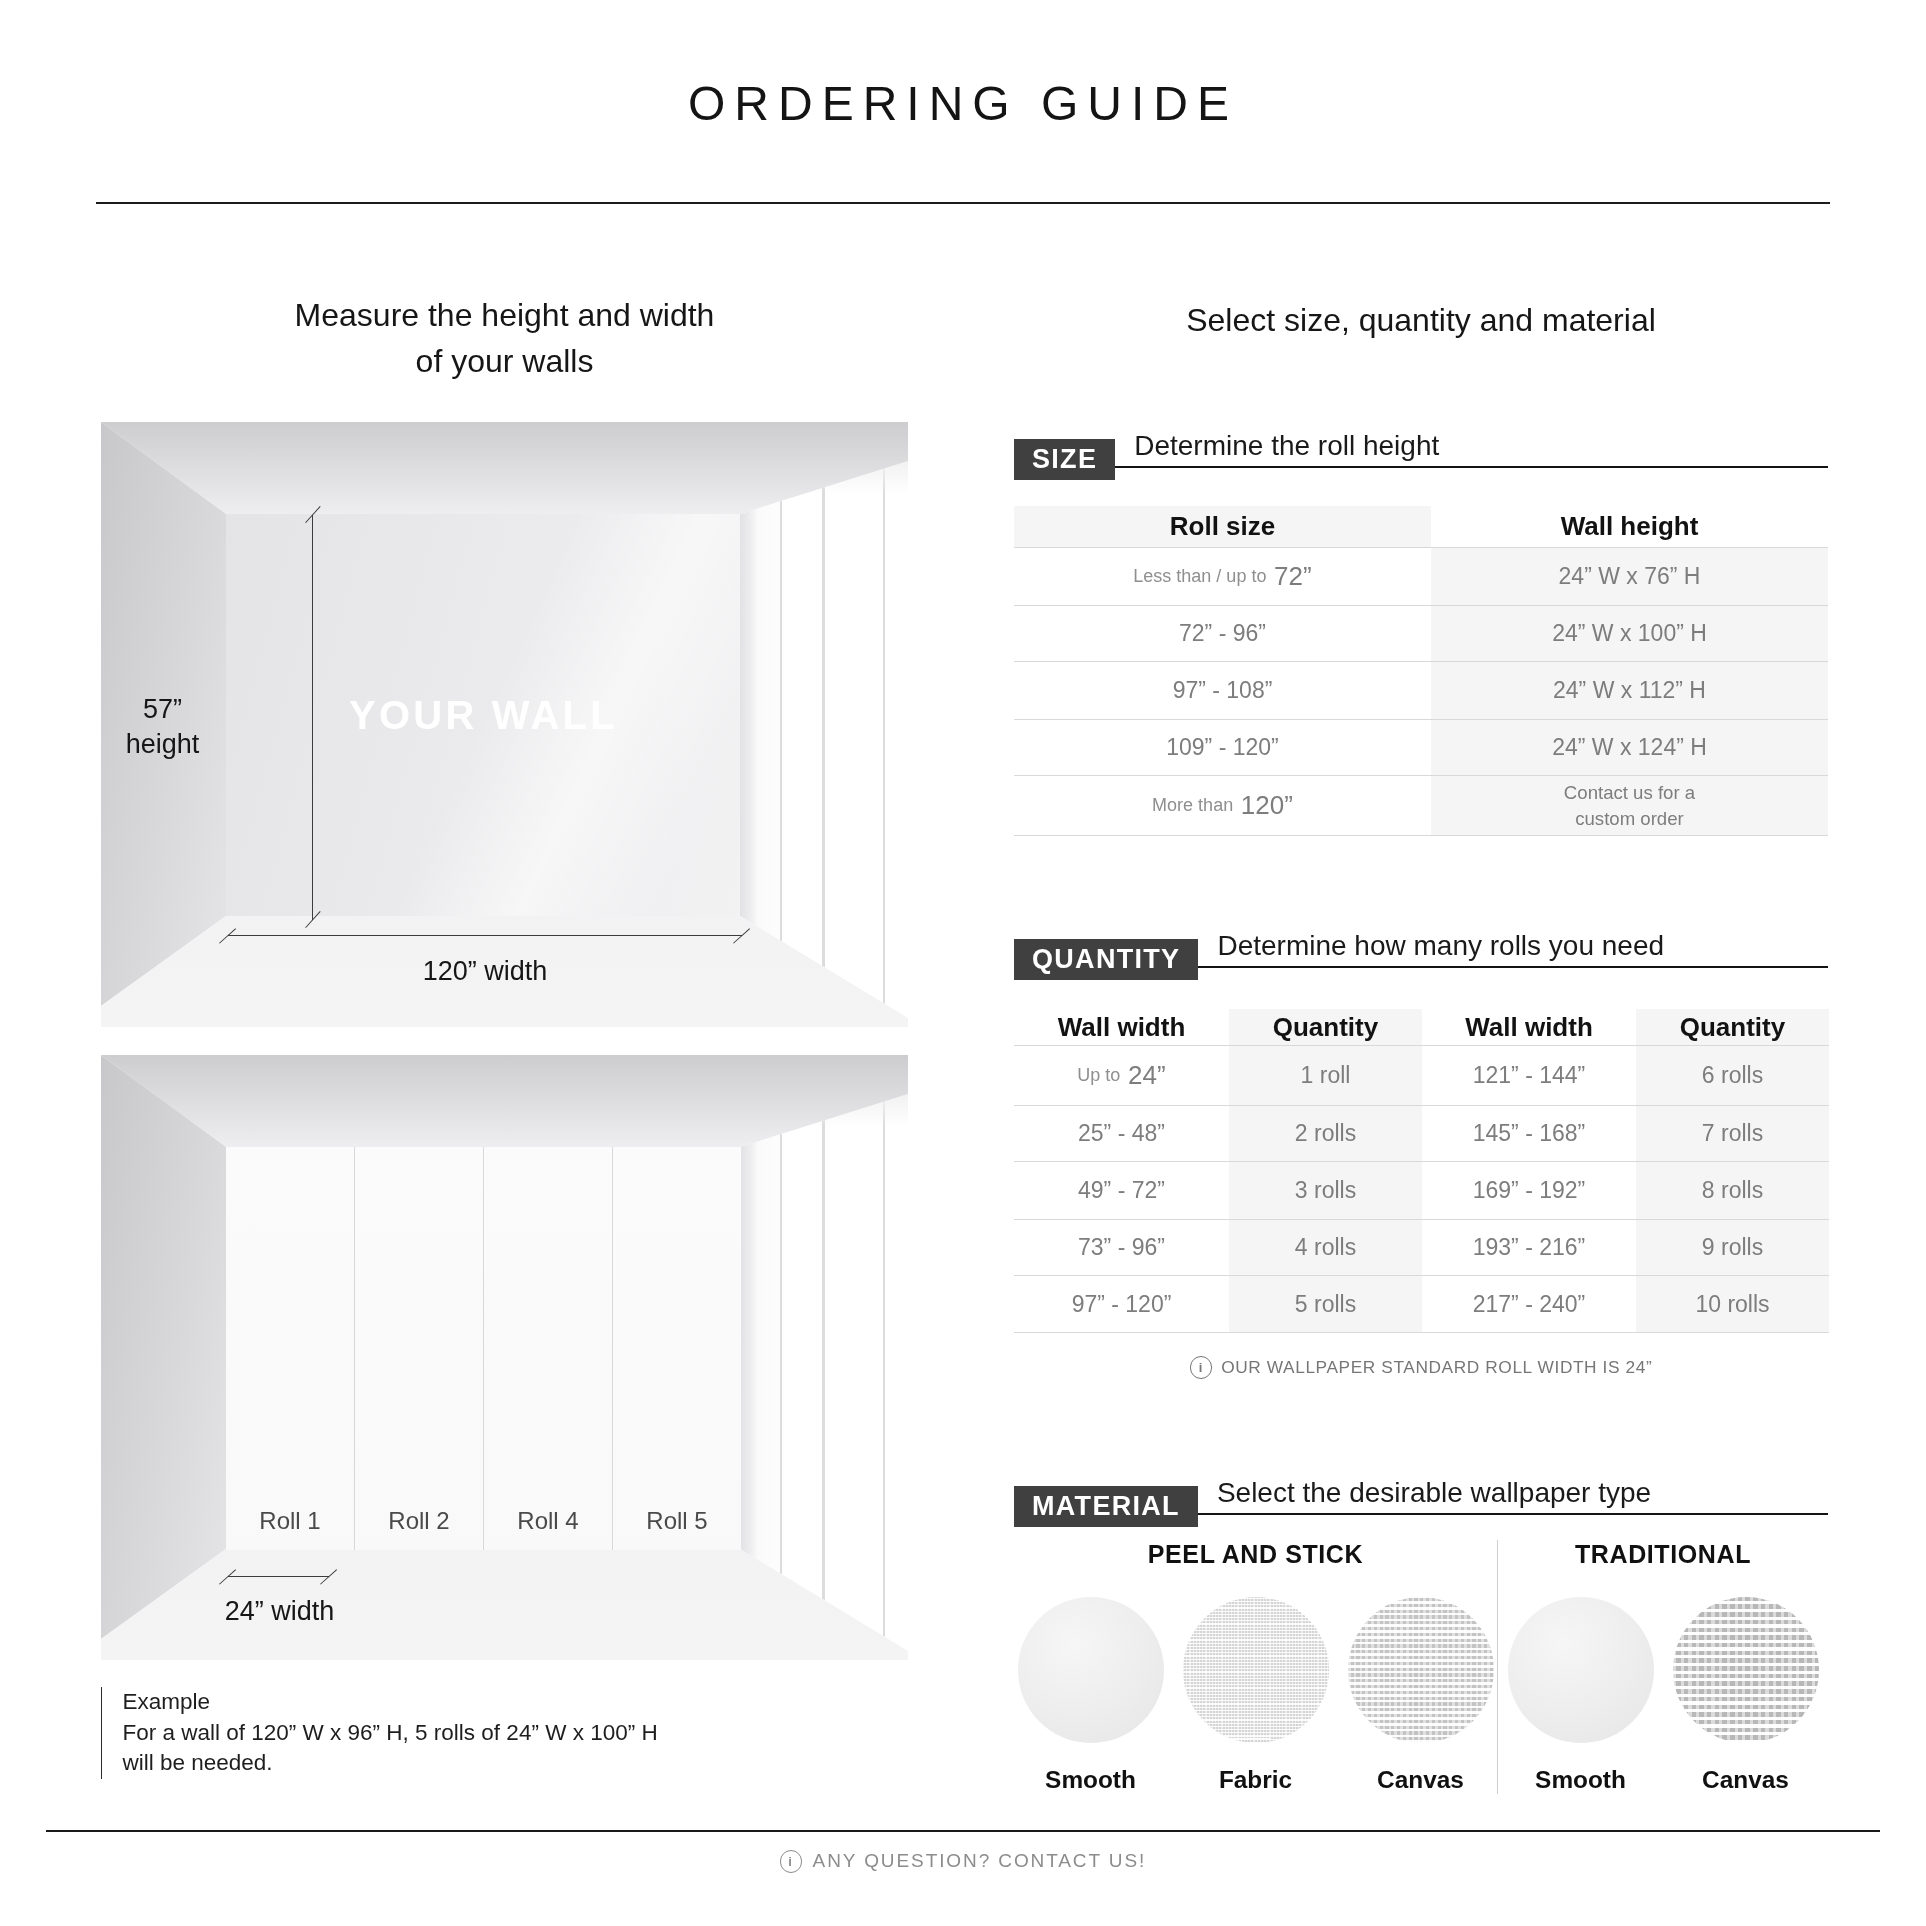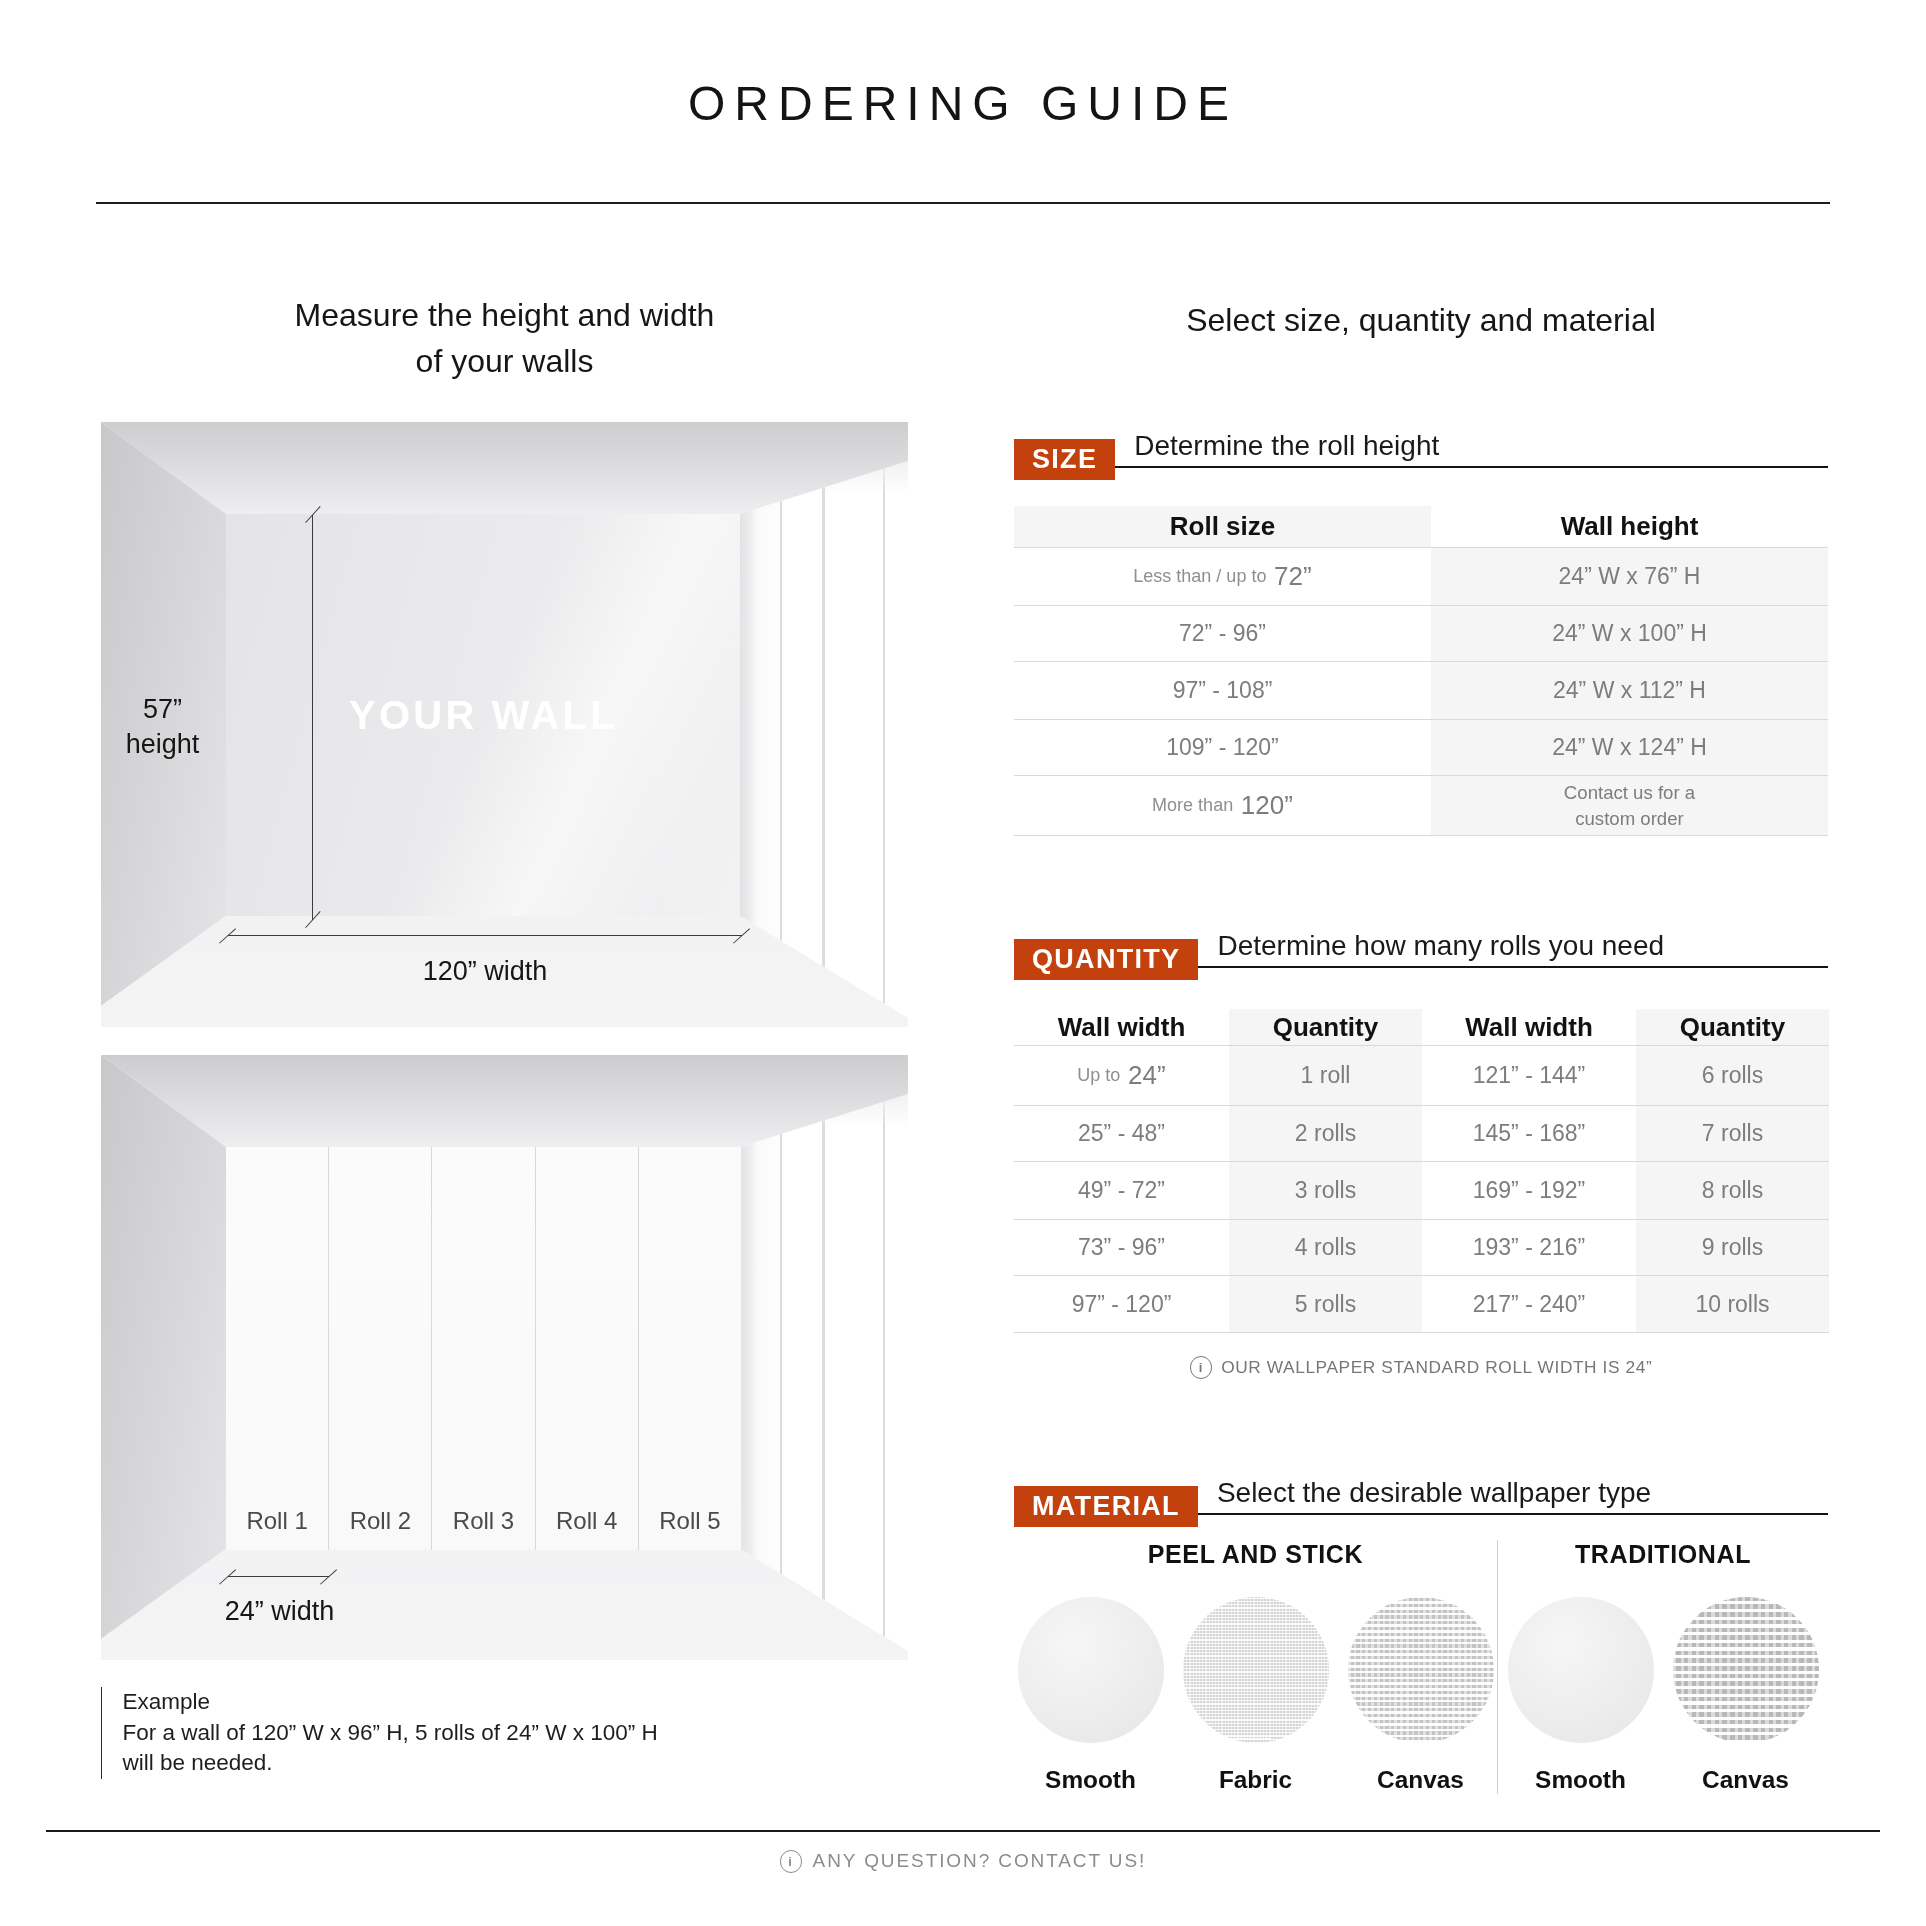--- a/index.html
+++ b/index.html
@@ -78,21 +78,21 @@
   .h-label-1{left:127px;top:532px;width:514px;}
   .h-label-2{left:95px;top:539px;width:167px;}
 
   
   .example{position:absolute;left:101px;top:1687px;border-left:1.9px solid #2b2b2b;
     padding-left:20.5px;font-size:22.5px;line-height:1.36;color:#1e1e1e;}
 
   
   .sec-head{position:absolute;left:1014px;width:814px;height:41px;
     border-bottom:2.6px solid #141414;display:flex;align-items:center;}
-  .sec-badge{background:#c2410c;color:#ffffff;font-size:27px;font-weight:600;letter-spacing:1.3px;
+  .sec-badge{background:#404040;color:#ffffff;font-size:27px;font-weight:600;letter-spacing:1.3px;
     height:100%;display:flex;align-items:center;padding:0 18px;margin-top:28px;}
   .sec-sub{font-size:28px;color:#1a1a1a;margin-left:19px;white-space:nowrap;}
   #size-head{top:425px;}
   #quantity-head{top:925px;}
   #material-head{top:1472px;}
 
   
   .table{position:absolute;left:1014px;width:814px;display:grid;}
   .cell{display:flex;align-items:center;justify-content:center;}
   .shade{background:#f5f5f5;}
@@ -180,23 +180,20 @@
   <div class="left-wall"></div>
   <div class="floor"></div>
   <div class="rolls">
     <div class="roll">
         <span class="roll-label">Roll 1</span>
       </div>
     <div class="roll">
         <span class="roll-label">Roll 2</span>
       </div>
     <div class="roll">
-        <span class="roll-label">Roll 3</span>
-      </div>
-    <div class="roll">
         <span class="roll-label">Roll 4</span>
       </div>
     <div class="roll">
         <span class="roll-label">Roll 5</span>
       </div>
   </div>
   <div class="dim-h"></div>
   <div class="dim-label h-label-2">24” width</div>
 </div>
 

